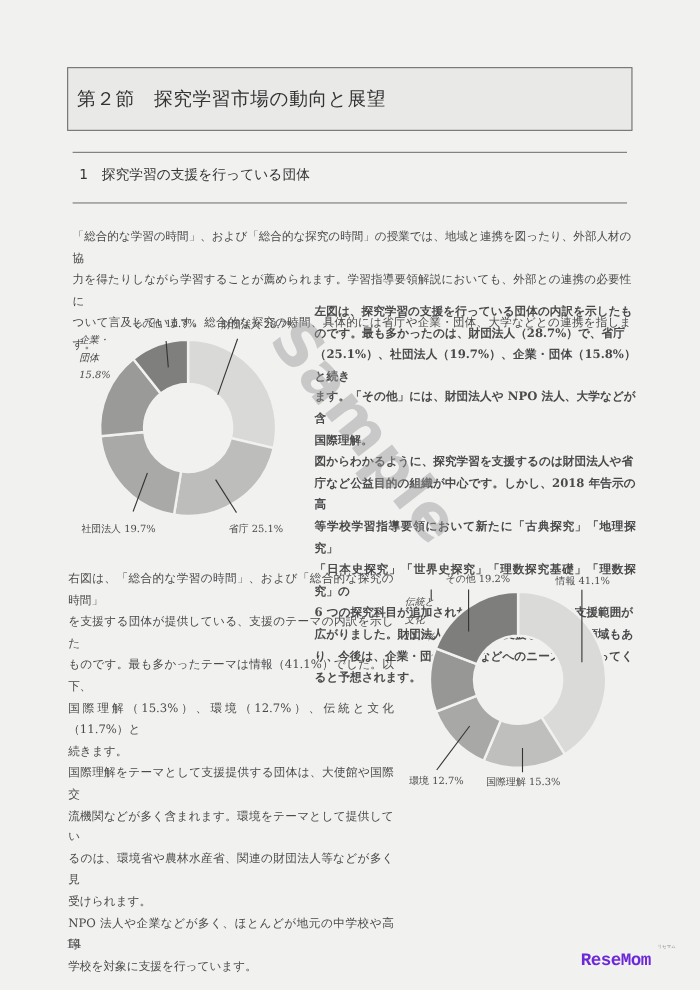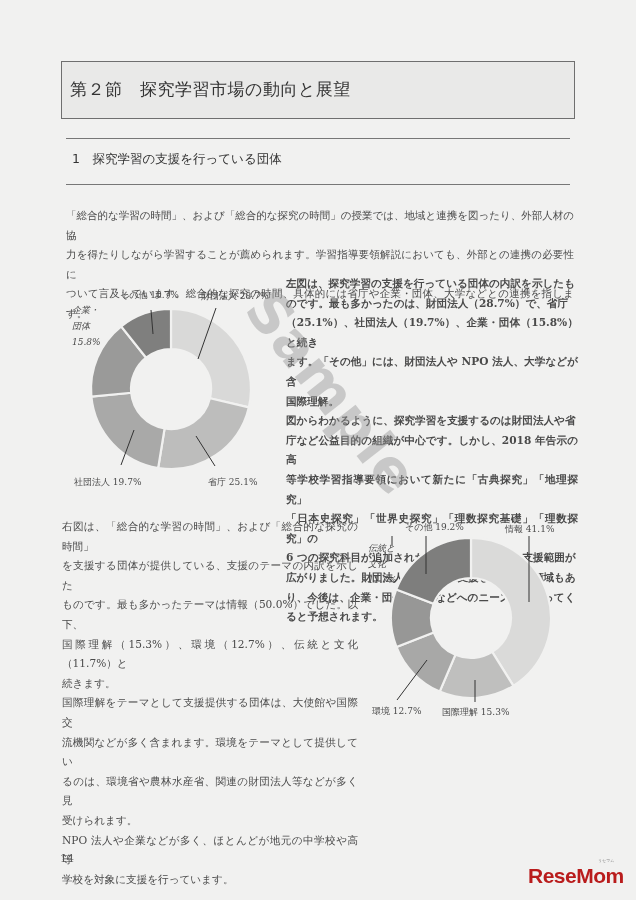--- a/index.html
+++ b/index.html
@@ -31,22 +31,22 @@
   .lbl-stack { position:absolute; font-size:9px; color:#4a4a4a; text-align:left; line-height:16px;font-style:italic; }
   .watermark {
     position:absolute; left:212px; top:360px; transform:rotate(52deg);
     font-family:"DejaVu Sans", "Liberation Sans", sans-serif; font-weight:bold;
     font-size:56px; color:rgba(150,150,150,0.45); letter-spacing:1px;
     white-space:nowrap; pointer-events:none;
   }
   .page-num { position:absolute; left:60px; top:852px; font-size:11px; color:#555; }
   .logo {
     position:absolute; left:528px; top:864px;
-    font-family:Liberation Sans, sans-serif; font-weight:bold;
-    font-size:21px; color:#b91c1c; letter-spacing:-0.5px;
+    font-family:Liberation Mono, monospace; font-weight:bold;
+    font-size:16px; color:#6d28d9; letter-spacing:-0.5px;
   }
   .logo-ruby { position:absolute; left:598px; top:858px; font-size:4px; color:#8a8a8a; font-family:"DejaVu Sans", sans-serif; }
 </style>
 </head>
 <body>
 
 <div class="section-box">
   <div class="section-title">第２節　探究学習市場の動向と展望</div>
 </div>
 
@@ -102,21 +102,21 @@
   <p>「日本史探究」「世界史探究」「理数探究基礎」「理数探究」の</p>
   <p>6 つの探究科目が追加されたことにより、学習の支援範囲が</p>
   <p>広がりました。財団法人や省庁では支援しきれない領域もあ</p>
   <p>り、今後は、企業・団体や大学などへのニーズが高まってく</p>
   <p>ると予想されます。</p>
 </div>
 
 <div class="para" style="left:62px; top:517px; width:296px;">
   <p>右図は、「総合的な学習の時間」、および「総合的な探究の時間」</p>
   <p>を支援する団体が提供している、支援のテーマの内訳を示した</p>
-  <p>ものです。最も多かったテーマは情報（50.0%）でした。以下、</p>
+  <p>ものです。最も多かったテーマは情報（41.1%）でした。以下、</p>
   <p>国際理解（15.3%）、環境（12.7%）、伝統と文化（11.7%）と</p>
   <p>続きます。</p>
   <p>国際理解をテーマとして支援提供する団体は、大使館や国際交</p>
   <p>流機関などが多く含まれます。環境をテーマとして提供してい</p>
   <p>るのは、環境省や農林水産省、関連の財団法人等などが多く見</p>
   <p>受けられます。</p>
   <p>NPO 法人や企業などが多く、ほとんどが地元の中学校や高等</p>
   <p>学校を対象に支援を行っています。</p>
 </div>
 

